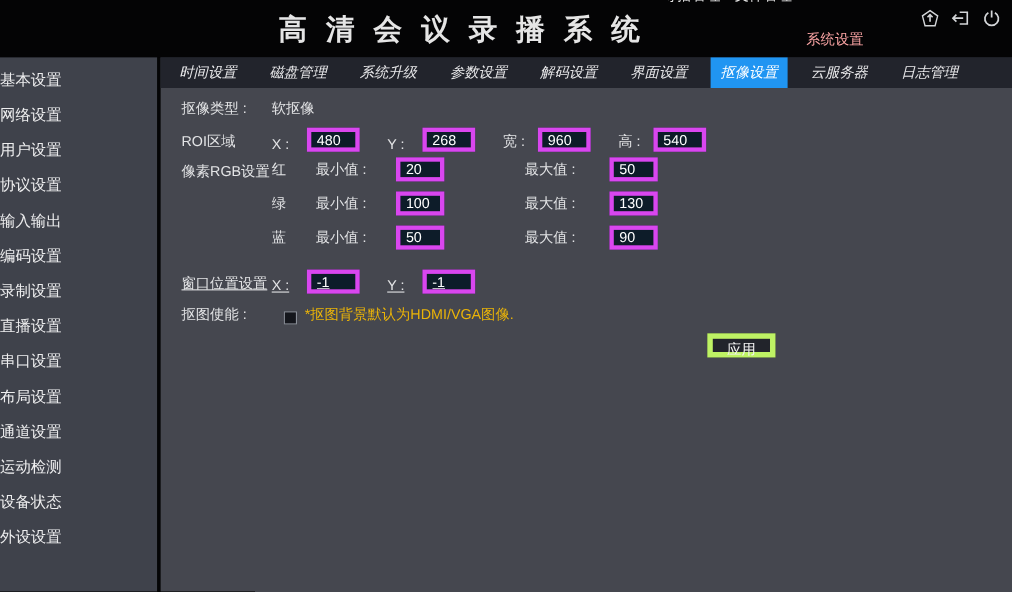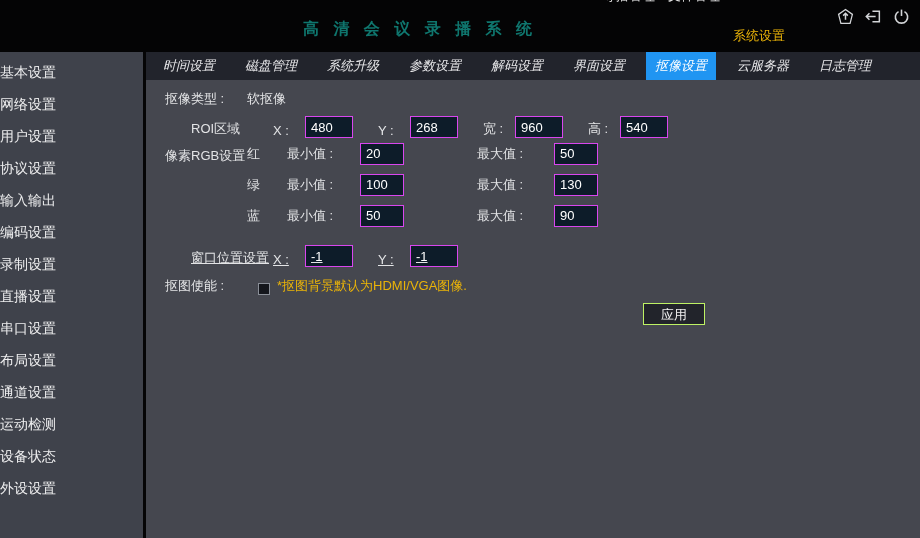--- a/index.html
+++ b/index.html
@@ -2,26 +2,26 @@
 <html><head>
 <meta charset="utf-8">
 <style>
   * { margin:0; padding:0; box-sizing:border-box; }
   html,body { background:#000; }
   body { font-family:"Liberation Sans","DejaVu Sans",sans-serif; }
   .page { position:relative; width:920px; height:538px; background:#000; overflow:hidden; }
 
   
   .header { position:relative; height:52px; background:#040405; color:#fff; }
-  .title { position:absolute; top:19px; left:420px; transform:translateX(-50%);
-           font-size:16px; font-weight:bold; letter-spacing:5px; white-space:nowrap; color:#0f766e; }
+  .title { position:absolute; top:9px; left:420px; transform:translateX(-50%);
+           font-size:26px; font-weight:bold; letter-spacing:5px; white-space:nowrap; color:#e5e5e5; }
   .top-right { position:absolute; right:10px; bottom:7px; display:flex; align-items:center; }
   .top-menu { display:flex; gap:13px; margin-right:52px; }
   .top-menu .menu-item { font-size:13px; color:#e9e9e9; cursor:pointer; white-space:nowrap; }
-  .top-menu .menu-item.active { color:#eab308;margin-top:40px; }
+  .top-menu .menu-item.active { color:#fca5a5;margin-top:40px; }
   .top-icons { display:flex; gap:11px; align-items:center; }
   .hicon { width:17px; height:17px; display:block; cursor:pointer; }
   .hicon svg { width:100%; height:100%; display:block; }
 
   
   .body { display:flex; height:486px; }
   .sidebar { width:143px; background:#3f424b; padding-top:4px; flex-shrink:0; }
   .side-item { height:32px; line-height:32px; font-size:14px;
                color:#eeeeef; cursor:pointer; white-space:nowrap; }
   .side-item.active { background:#2d7de2; color:#fff; }
@@ -32,39 +32,39 @@
   .tabbar { height:28px; background:#22242c; display:flex; align-items:stretch; padding-left:8px; flex-shrink:0;font-style:italic; }
   .tab { line-height:28px; padding:0 9px; margin-right:12px; font-size:13px; color:#e8e8ea;
          cursor:pointer; white-space:nowrap; }
   .tab.active { background:#2095f2; color:#fff; }
 
   
   .form { padding:2px 0 0 19px; color:#e3e4e6; font-size:13px; }
   .row { display:flex; align-items:flex-end; }
   .lbl { width:82px; flex-shrink:0; }
   .r-type { height:26px; }
-  .r-roi, .r-win { height:30px;margin-left:26px; }
+  .r-roi, .r-win { height:30px; }
   .fl { width:32px; flex-shrink:0; }
-  input.inp { background:#0d1c29; border:1px solid #d946ef; color:#fff; font-size:13px;
+  input.inp { background:#0d1c29; border:4px solid #d946ef; color:#fff; font-size:13px;
               height:22px; padding:0 5px; font-family:inherit; outline:none; }
   .inp-roi { width:48px; margin-right:25px; }
   .rgb-group { display:flex; }
   .rgb-group .lbl { padding-top:9px; }
   .rgb-row { height:31px; display:flex; align-items:center; }
   .ch { width:40px; flex-shrink:0; }
   .minlbl { width:73px; flex-shrink:0; }
   .maxlbl { width:77px; margin-left:73px; flex-shrink:0; }
   .inp-rgb { width:44px; }
   .r-win { margin-top:6px;text-decoration:underline; }
   .r-enable { height:28px; }
   .checkbox { width:12px; height:12px; background:#14161c; border:1px solid #8a8f98;
               margin-left:11px; cursor:pointer; flex-shrink:0; }
   .note { margin-left:7px; color:#eab308; font-size:13px; }
   .apply-btn { display:block; margin:8px 0 0 478px; width:62px; height:22px; background:#22242b;
-               border:1px solid #bef264; color:#f2f2f2; font-size:13px; font-family:inherit;
+               border:5px solid #bef264; color:#f2f2f2; font-size:13px; font-family:inherit;
                cursor:pointer; line-height:19px; }
 </style>
 </head>
 <body>
 
 <div class="page">
 
   <div class="header">
     <div class="title">高 清 会 议 录 播 系 统</div>
     <div class="top-right">

